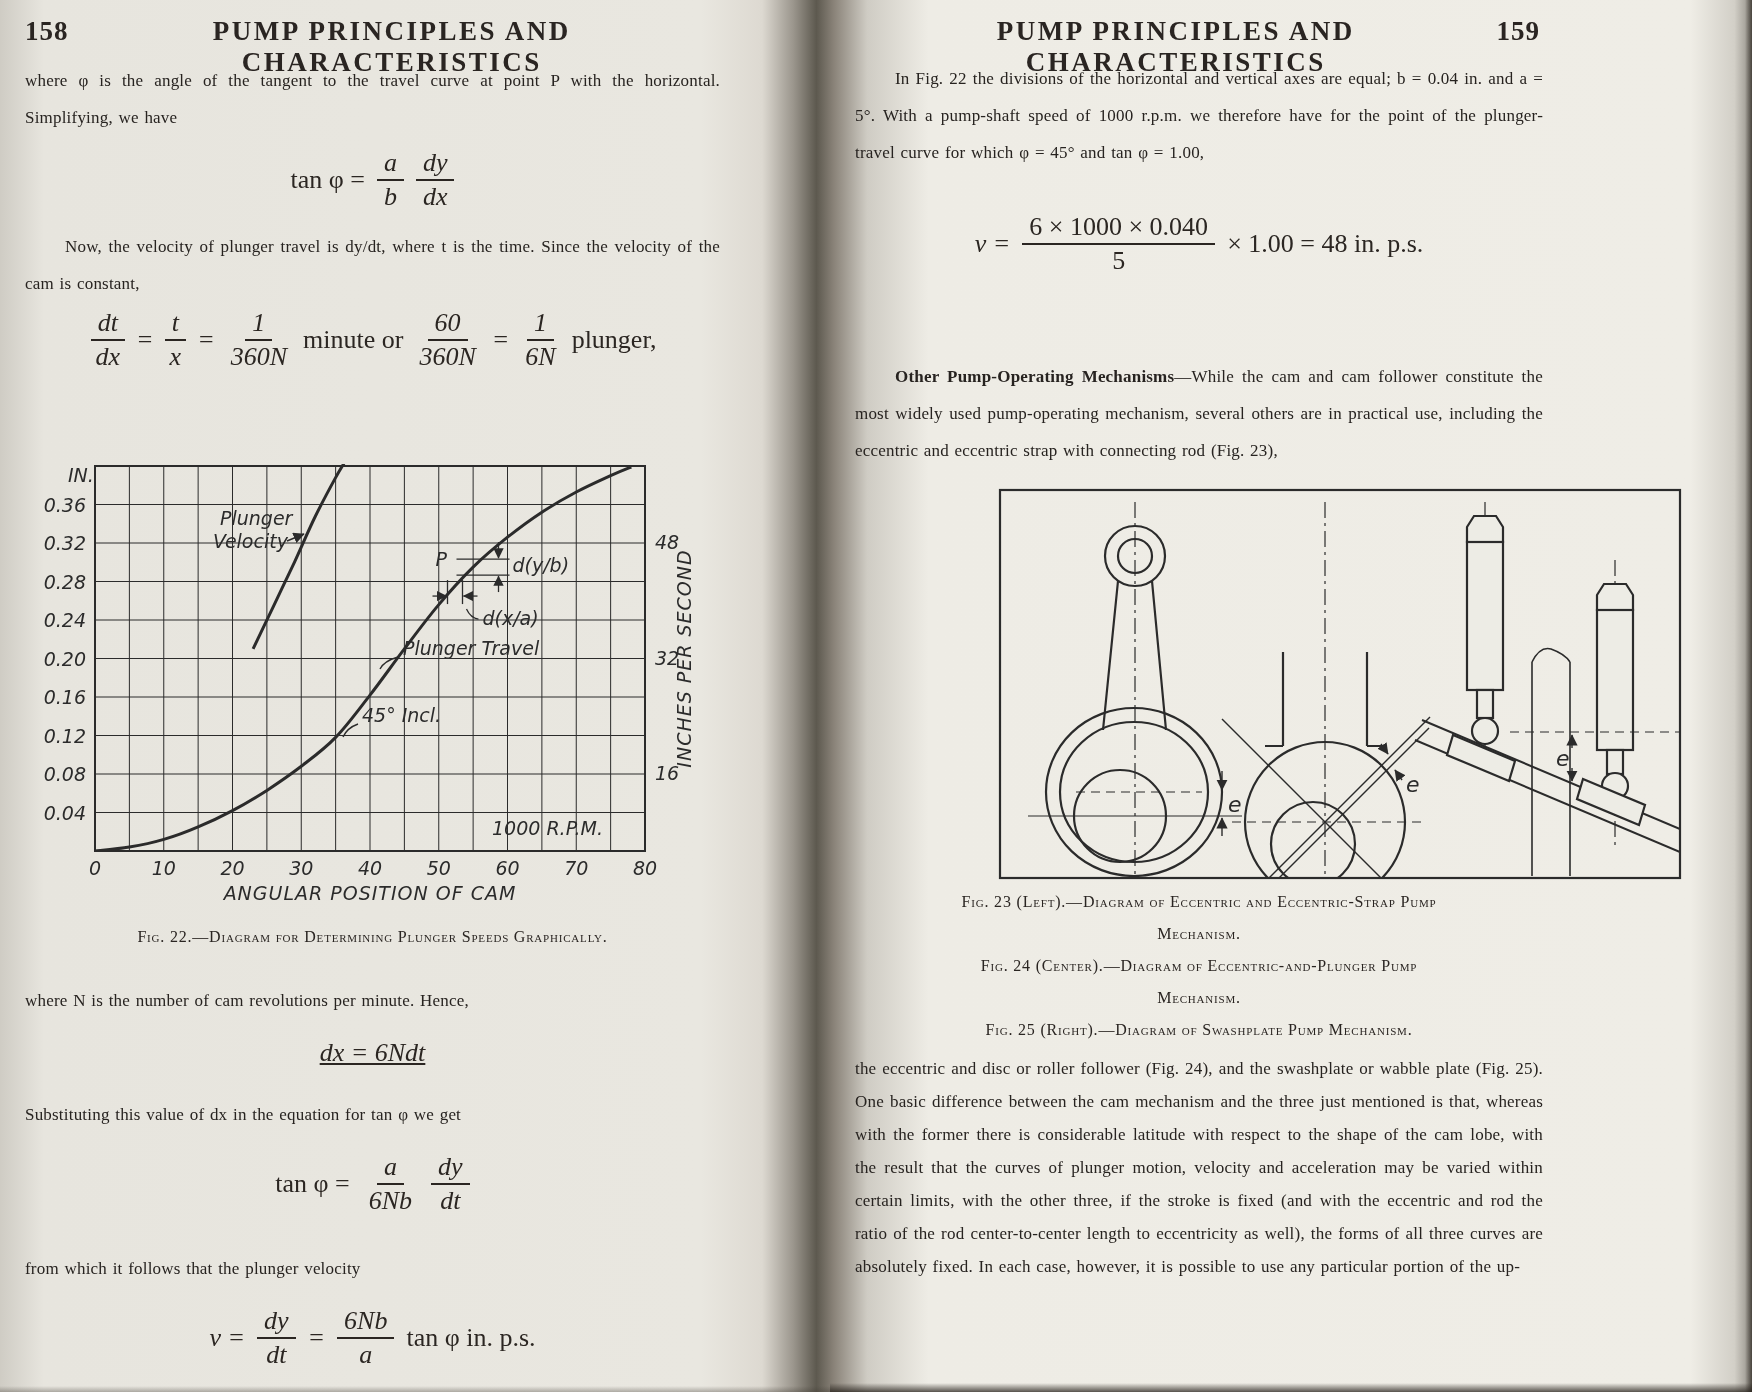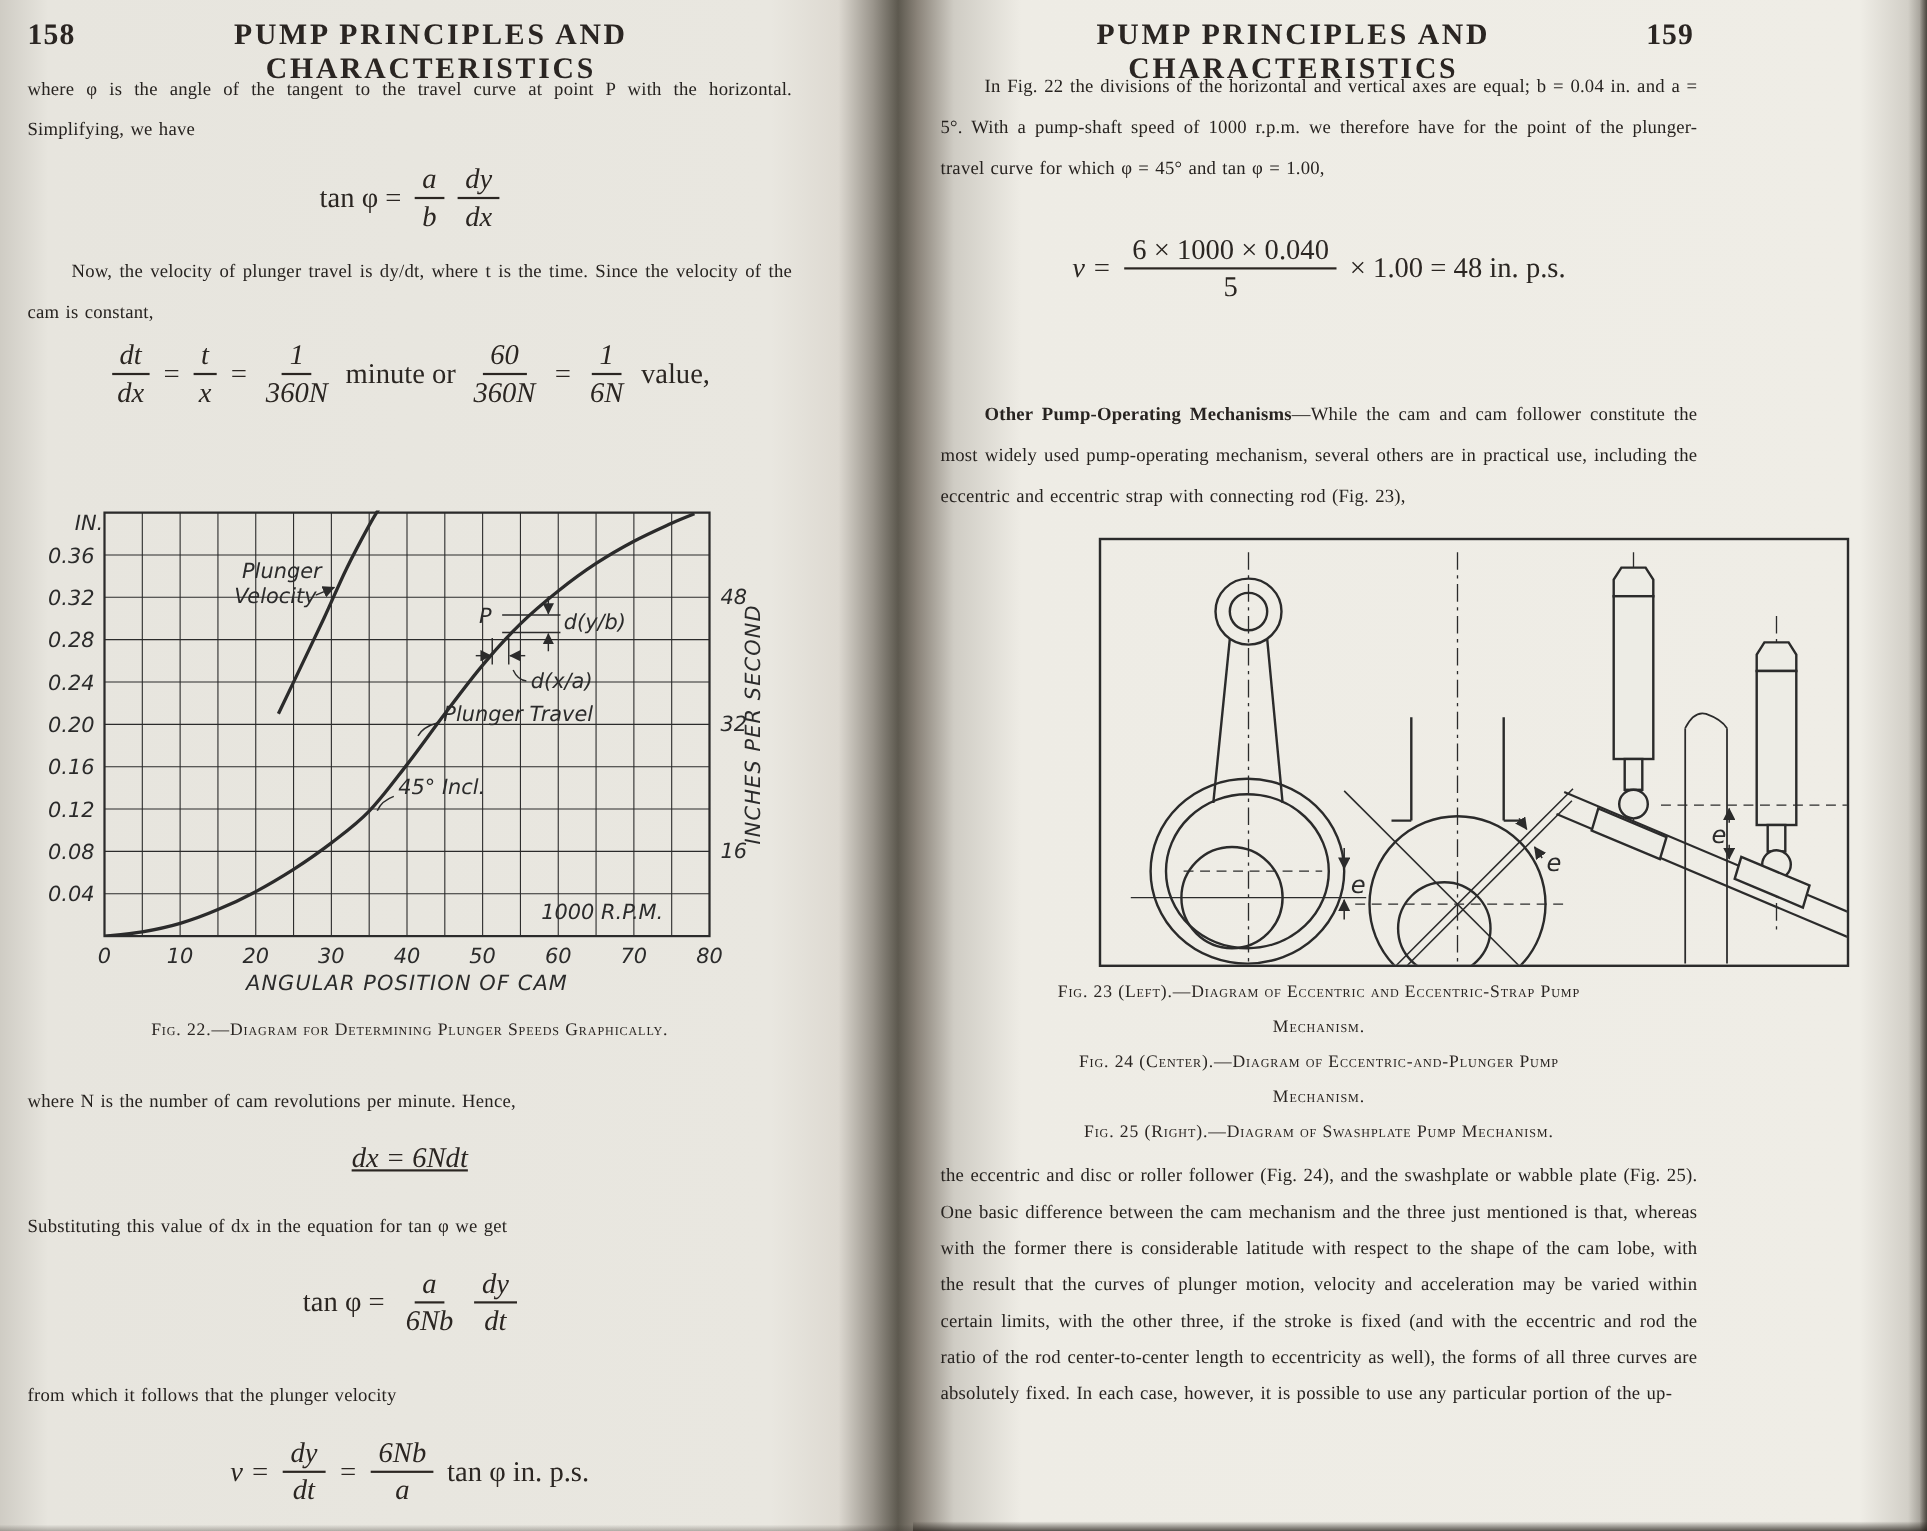--- a/index.html
+++ b/index.html
@@ -86,21 +86,21 @@
     <span class="rm">minute or</span>
     <span class="frac">
         <span class="num">60</span>
         <span class="den">360N</span>
       </span>
     <span>=</span>
     <span class="frac">
         <span class="num">1</span>
         <span class="den">6N</span>
       </span>
-    <span class="rm">value,</span>
+    <span class="rm">plunger,</span>
   </div>
 
   <div class="figwrap" style="left:40px; top:398px; width:700px; height:515px;">
     <svg id="fig22-svg" width="700" height="515" viewBox="0 0 700 515">
         <defs>
           <marker id="ca" markerWidth="9" markerHeight="8" refX="7.5" refY="4" orient="auto">
             <path d="M0,0 L8,4 L0,8 z" fill="#2b2b2b"></path>
           </marker>
           <clipPath id="plotclip">
             <rect x="55" y="66" width="550" height="387"></rect>

